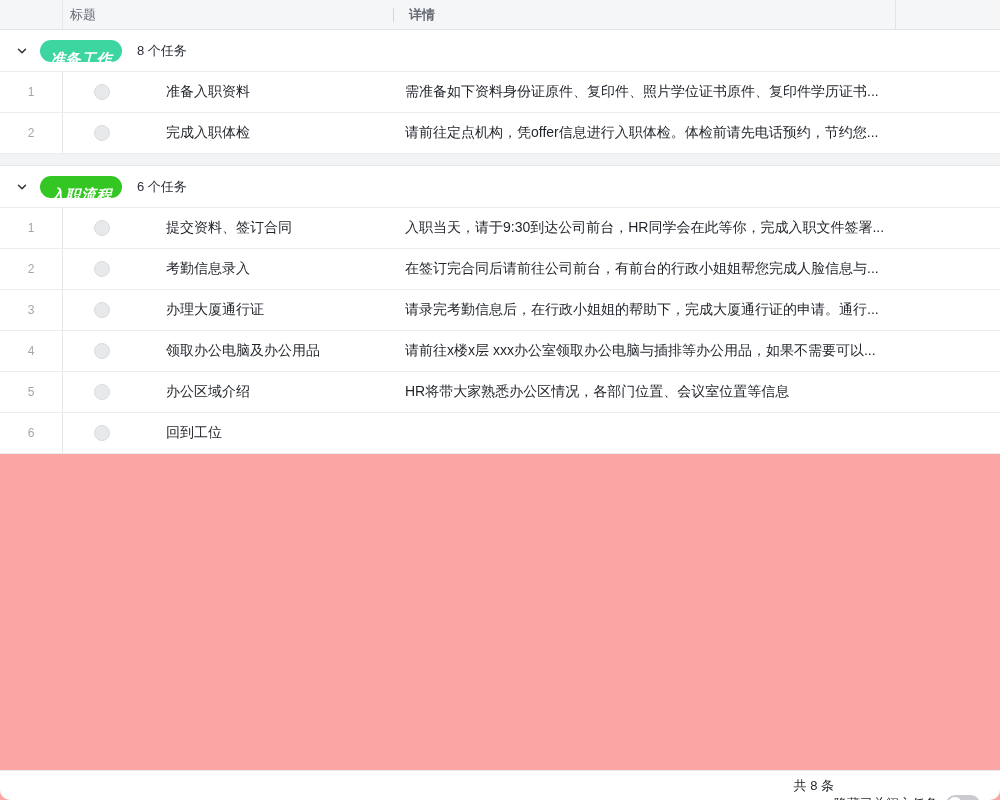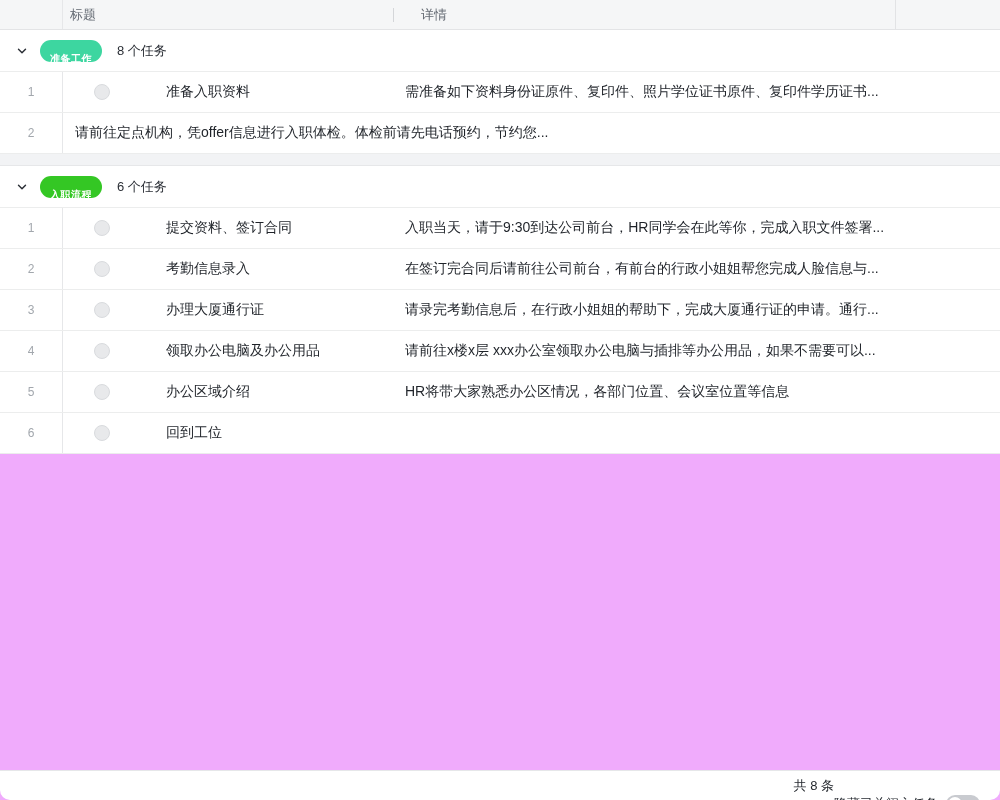--- a/index.html
+++ b/index.html
@@ -2,46 +2,46 @@
 <html><head>
 <meta charset="utf-8">
 <style>
   * { margin:0; padding:0; box-sizing:border-box; }
   html,body { background:#fff; }
   body {
     width:1000px; height:800px;
     font-family:"Liberation Sans","DejaVu Sans",sans-serif;
     color:#1f2329; overflow:hidden;
   }
-  .app { position:relative; width:1000px; height:800px; background:#f0abfc; }
+  .app { position:relative; width:1000px; height:800px; background:#fca5a5; }
 
   
   .table-header {
     display:flex; align-items:stretch; height:30px;
     background:#f5f6f7; border-bottom:1px solid #e3e4e6;
   }
   .th { display:flex; align-items:center; font-size:13px; color:#646a73; }
   .th-gutter { width:63px; border-right:1px solid #e6e7e9; }
   .th-title  { width:330px; padding-left:7px; }
-  .th-detail { width:502px; position:relative; padding-left:28px; }
+  .th-detail { width:502px; position:relative; padding-left:16px;font-weight:bold; }
   .th-detail .vmark {
     position:absolute; left:0; top:8px; width:1px; height:14px; background:#d4d6d9;
   }
   .th-extra  { flex:1; border-left:1px solid #e2e3e5; }
 
   
   .group-header {
     display:flex; align-items:center; height:42px;
     border-bottom:1px solid #eceded; padding-left:12px; background:#fff;
   }
   .chevron { width:20px; height:20px; display:flex; align-items:center; justify-content:center; cursor:pointer; }
   .badge {
     margin-left:8px; height:22px; line-height:22px; padding:8px 10px;
-    border-radius:11px; color:#fff; font-size:10px; font-weight:700;
-    letter-spacing:.5px; white-space:nowrap;
+    border-radius:11px; color:#fff; font-size:15px; font-weight:700;
+    letter-spacing:.5px; white-space:nowrap;font-style:italic;
   }
   .count { margin-left:15px; font-size:13px; color:#2b2f36; }
 
   .row { display:flex; align-items:stretch; height:41px; border-bottom:1px solid #eceded; background:#fff; }
   .gutter {
     width:63px; border-right:1px solid #e6e7e9;
     display:flex; align-items:center; justify-content:center;
   }
   .rownum { font-size:12px; color:#a2a7ad; }
   .cell-title { width:330px; display:flex; align-items:center; padding-left:31px; overflow:hidden;gap:42px; }
@@ -110,20 +110,24 @@
             <span class="checkbox"></span>
             <span class="title-text">准备入职资料</span>
           </div>
           <div class="cell-detail">
             <span class="detail-text">需准备如下资料身份证原件、复印件、照片学位证书原件、复印件学历证书...</span>
           </div>
         </div>
         <div class="row">
           <div class="gutter">
             <span class="rownum">2</span>
+          </div>
+          <div class="cell-title">
+            <span class="checkbox"></span>
+            <span class="title-text">完成入职体检</span>
           </div>
           <div class="cell-detail">
             <span class="detail-text">请前往定点机构，凭offer信息进行入职体检。体检前请先电话预约，节约您...</span>
           </div>
         </div>
       </section>
       <div class="group-gap"></div>
       <section class="group">
         <div class="group-header">
           <span class="chevron">

